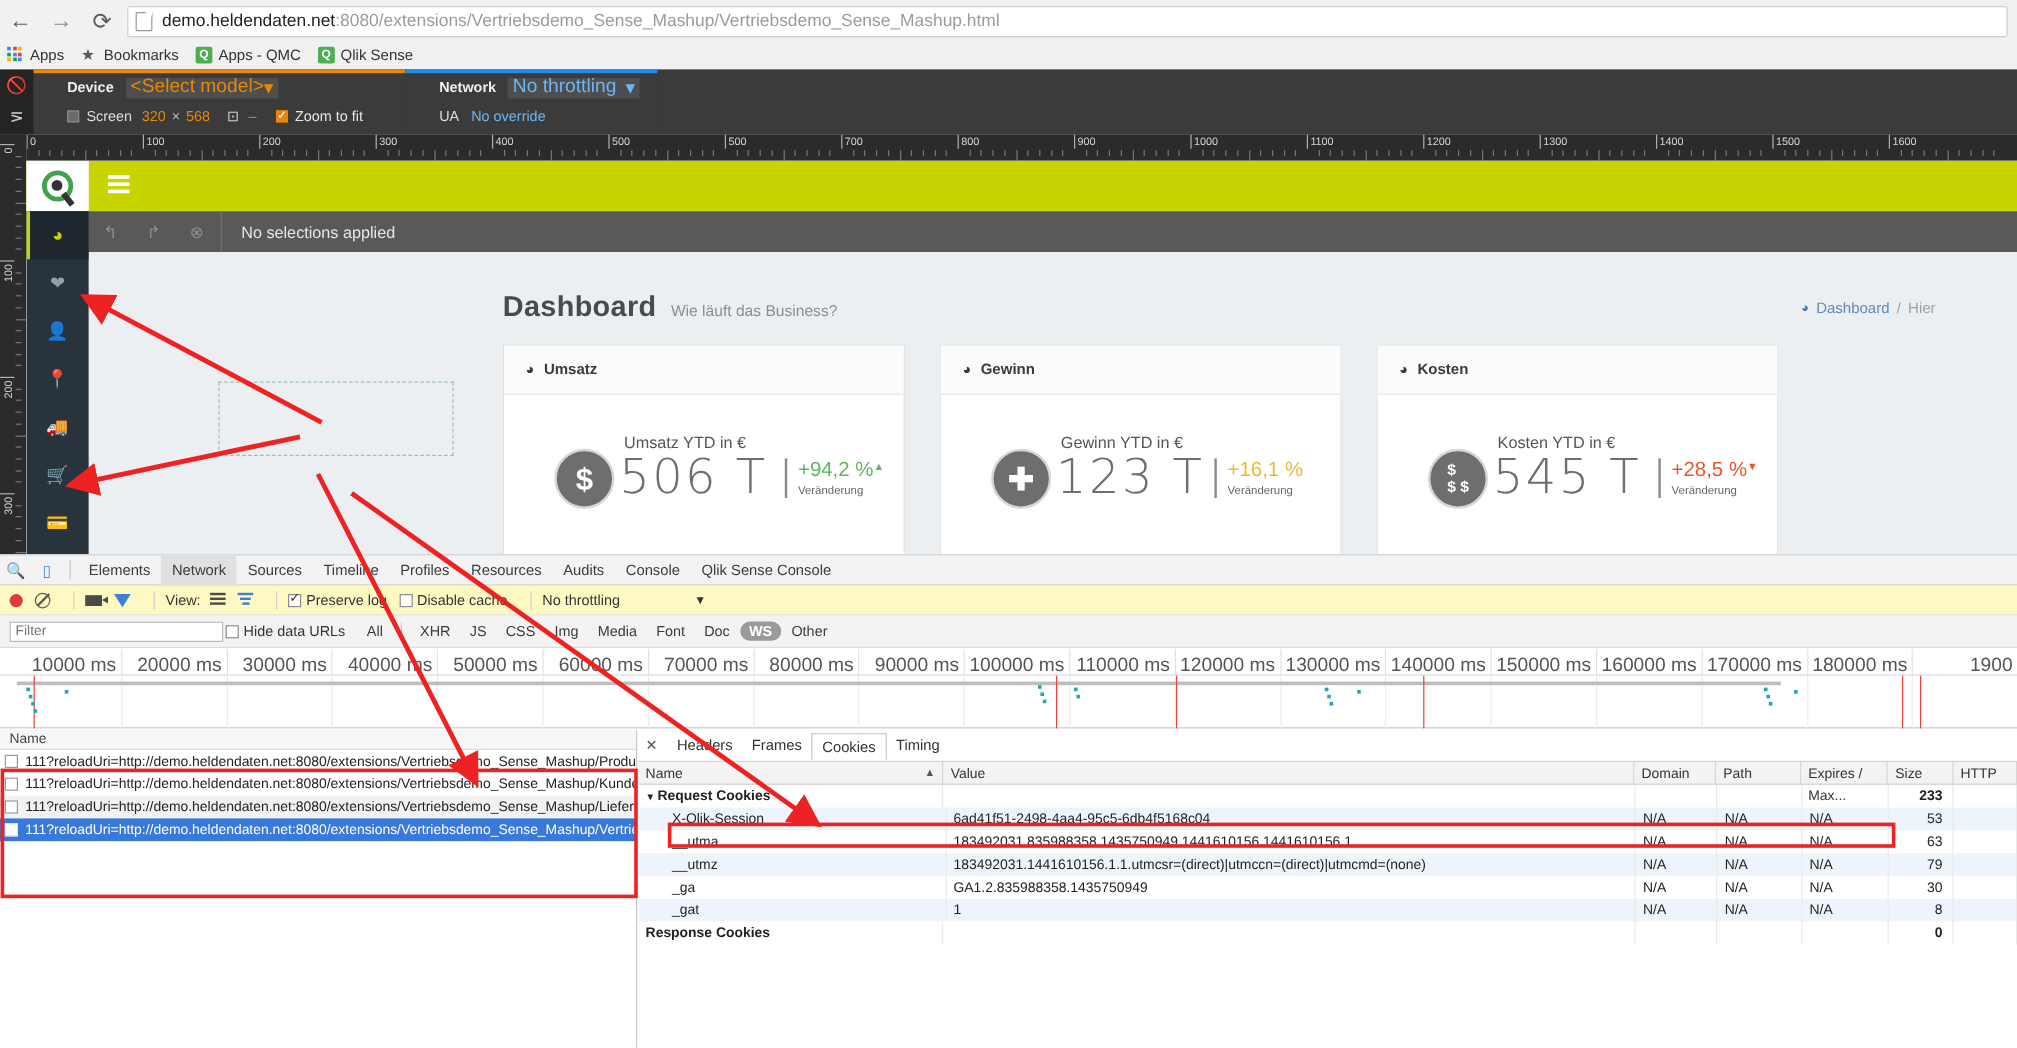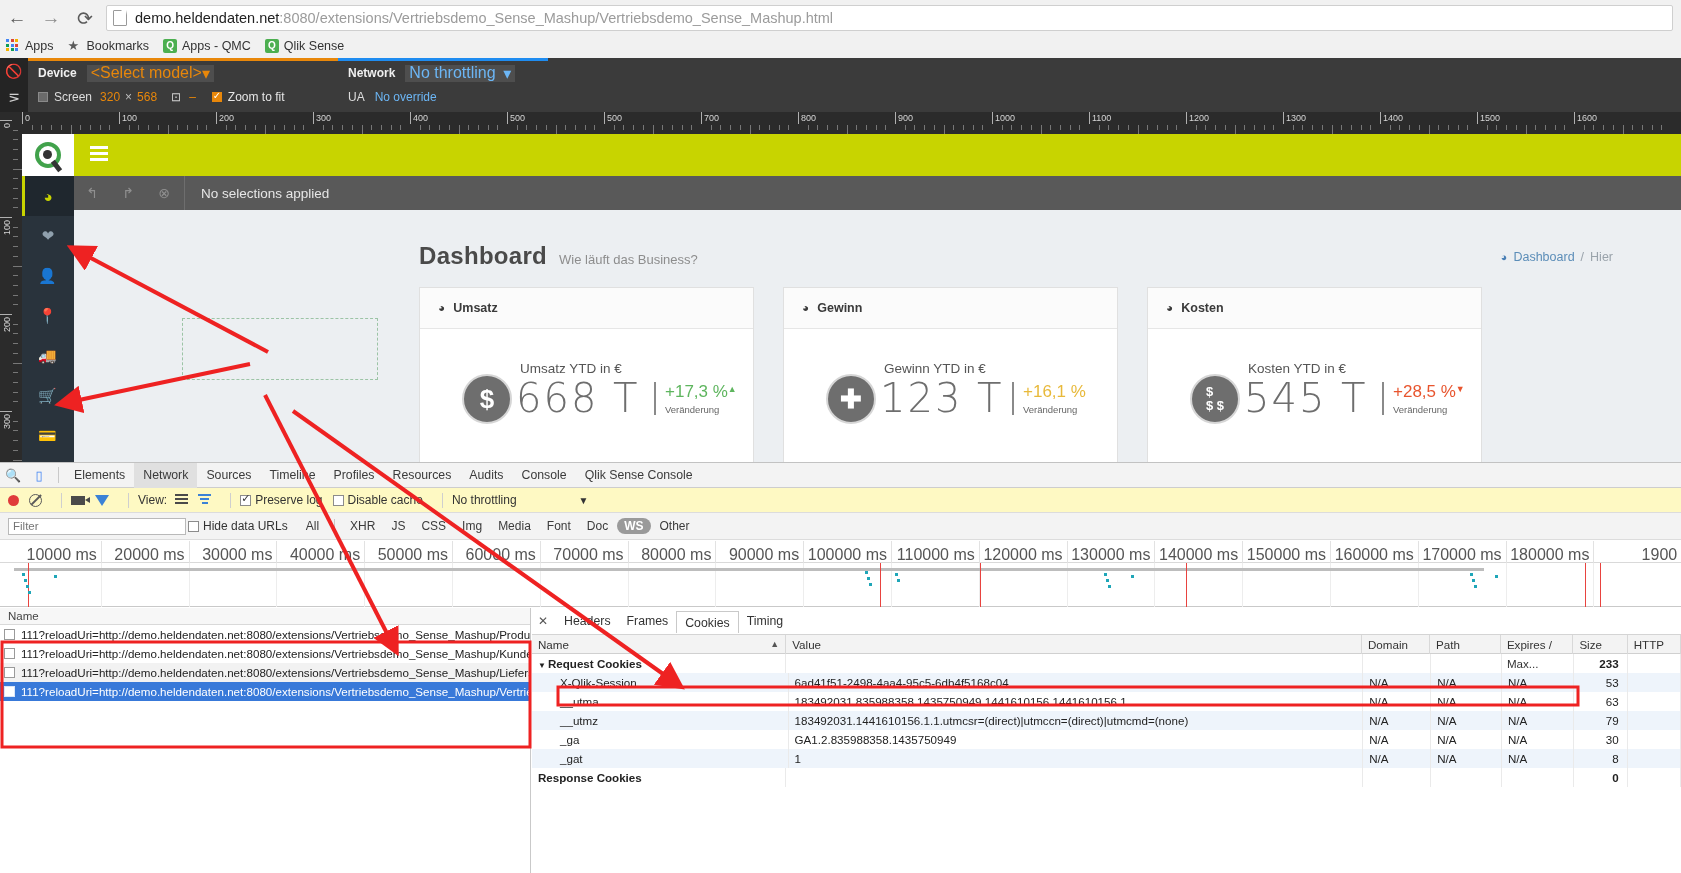--- a/index.html
+++ b/index.html
@@ -41,21 +41,21 @@
   .star-ico { color:#5a5a5a; font-size:13px; line-height:13px; }
   .qs-ico { width:14px; height:14px; background:#4caf50; border-radius:2px; color:#fff; font-size:10px; font-weight:bold; text-align:center; line-height:14px; }
 
   
   #device-bar { position:absolute; left:0; top:58px; width:1681px; height:54px; background:#3b3b3b; }
   #dev-rail { position:absolute; left:0; top:58px; width:28px; height:54px; background:#242424; }
   .rail-ico { color:#d0d0d0; font-size:14px; text-align:center; line-height:26px; height:26px; }
   #device-panel { position:absolute; left:28px; top:58px; width:310px; height:54px; background:#3b3b3b; border-top:3px solid #e8870a; }
   #network-panel { position:absolute; left:338px; top:58px; width:210px; height:54px; background:#3b3b3b; border-top:3px solid #1f8cf0; }
   #device-rest { position:absolute; left:548px; top:58px; width:1133px; height:54px; background:#3b3b3b; }
-  .dv-row { display:flex; align-items:center; height:24px; padding-left:10px; color:#e8e8e8; font-size:12px; }
+  .dv-row { display:flex; align-items:center; height:24px; padding-left:10px; color:#e8e8e8; font-size:12px;margin-left:18px; }
   .dv-label { color:#f0f0f0; font-weight:bold; margin-right:10px; }
   .dv-select { background:#4e4e4e; height:17px; min-width:122px; display:flex; align-items:center; justify-content:space-between; padding:0 4px; color:#e8870a; font-size:16px; }
   .dv-select.blue { color:#6cb6f5; min-width:110px; }
   .dv-num { color:#e8870a; }
   .dv-x { color:#bdbdbd; margin:0 5px; }
   .dv-chk { width:10px; height:10px; background:#6b6b6b; border:1px solid #8a8a8a; display:inline-block; margin-right:6px; }
   .dv-chk.on { background:#e8870a; border-color:#e8870a; position:relative; }
   .dv-chk.on:after { content:"✓"; position:absolute; left:0; top:-3px; font-size:10px; color:#fff; }
   .dv-link { color:#6cb6f5; }
 
@@ -568,23 +568,23 @@
     <div class="kpi" style="left:345px">
       <div class="kpi-head">
         <span class="kh-ico">◕</span>
         <span class="kh-title">Umsatz</span>
       </div>
       <div class="kpi-body">
         <div class="kpi-coin">
             <span>$</span>
           </div>
         <div class="kpi-label">Umsatz YTD in €</div>
-        <div class="kpi-value">668 T</div>
+        <div class="kpi-value">506 T</div>
         <div class="kpi-delta" style="left:234px">
-          <span class="pct" style="color:#5eb55e">+17,3 %</span><span class="kpi-arrow" style="color:#5eb55e">▲</span>
+          <span class="pct" style="color:#5eb55e">+94,2 %</span><span class="kpi-arrow" style="color:#5eb55e">▲</span>
           <span class="cap">Veränderung</span>
         </div>
       </div>
     </div>
 
     <div class="kpi" style="left:709px">
       <div class="kpi-head">
         <span class="kh-ico">◕</span>
         <span class="kh-title">Gewinn</span>
       </div>

